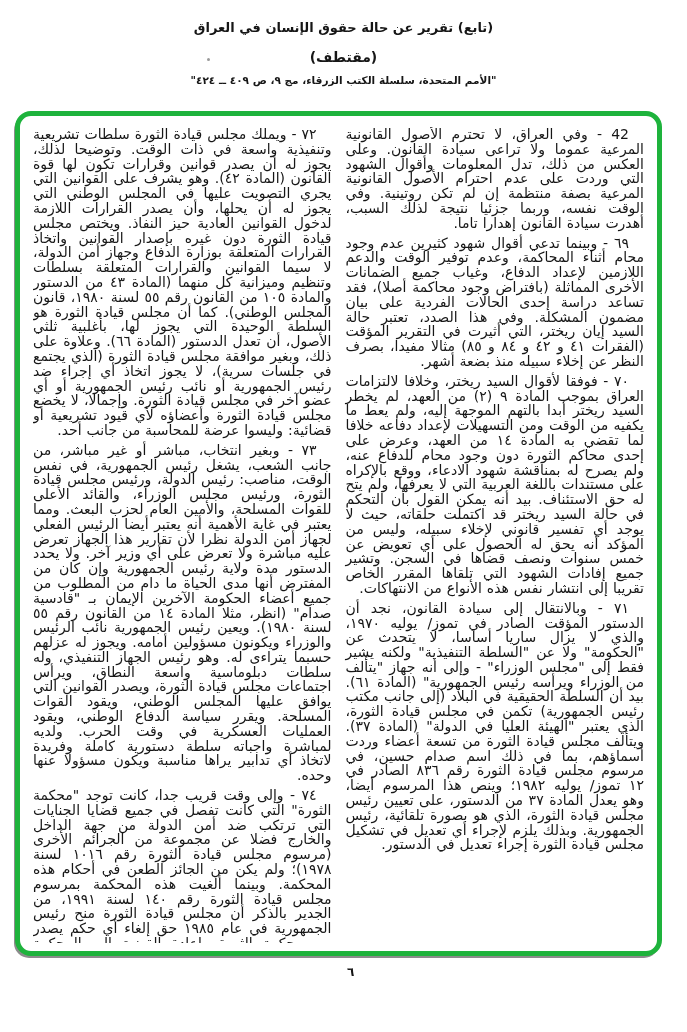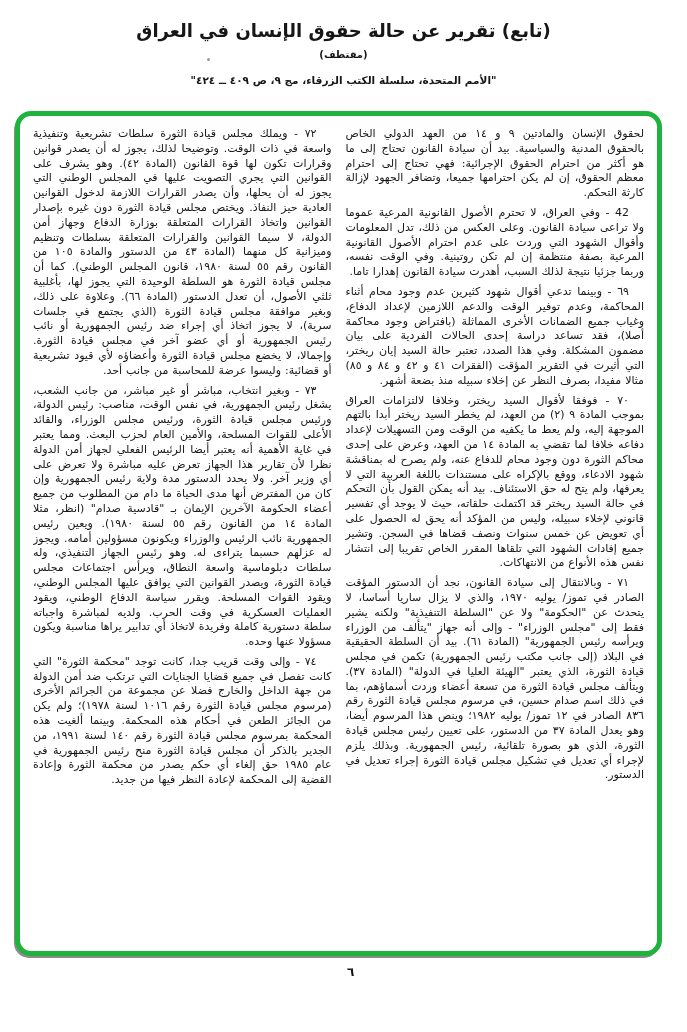--- a/index.html
+++ b/index.html
@@ -7,25 +7,25 @@
     width: 687px; height: 1032px;
     background: #ffffff;
     position: relative;
     font-family: "DejaVu Sans", sans-serif;
     color: #161616;
     overflow: hidden;
   }
   .header { position: absolute; top: 0; left: 0; width: 687px; text-align: center; direction: rtl; }
   .doc-title {
     margin: 0; position: absolute; top: 20px; left: 0; width: 100%;
-    font-size: 18px; font-weight: bold; letter-spacing: 0.2px;
+    font-size: 13px; font-weight: bold; letter-spacing: 0.2px;
   }
   .doc-subtitle {
     margin: 0; position: absolute; top: 49px; left: 0; width: 100%;
-    font-size: 10px; font-weight: bold;
+    font-size: 14px; font-weight: bold;
   }
   .doc-source {
     margin: 0; position: absolute; top: 74px; left: 0; width: 100%;
     font-size: 10.5px; font-weight: bold;
   }
   .speck {
     position: absolute; top: 58px; left: 207px;
     width: 3px; height: 3px; background: #9a9a9a; border-radius: 50%;
   }
   .content-box {
@@ -41,21 +41,21 @@
   .columns {
     direction: rtl;
     display: flex;
     gap: 14px;
     height: 100%;
     overflow: hidden;
   }
   .col { flex: 1 1 0; min-width: 0; }
   .col p {
     margin: 0 0 5px 0;
-    font-size: 11px;
+    font-size: 14px;
     line-height: 14.8px;
     text-align: justify;
     text-indent: 15px;
     word-spacing: 0.5px;
   }
   .col p.continuation { text-indent: 0; }
   .page-number {
     position: absolute; top: 965px; left: 347px;
     font-size: 12px; font-weight: bold; direction: rtl;
   }
@@ -67,21 +67,20 @@
   <h1 class="doc-title">(تابع) تقرير عن حالة حقوق الإنسان في العراق</h1>
   <h2 class="doc-subtitle">(مقتطف)</h2>
   <div class="doc-source">"الأمم المتحدة، سلسلة الكتب الزرقاء، مج ٩، ص ٤٠٩ ــ ٤٢٤"</div>
 </div>
 
 <div class="speck"></div>
 
 <div class="content-box">
   <div class="columns">
     <div class="col">
-      <p class="continuation">لحقوق الإنسان والمادتين ٩ و ١٤ من العهد الدولي الخاص بالحقوق المدنية والسياسية. بيد أن سيادة القانون تحتاج إلى ما هو أكثر من احترام الحقوق الإجرائية: فهي تحتاج إلى احترام معظم الحقوق، إن لم يكن احترامها جميعا، وتضافر الجهود لإزالة كارثة التحكم.</p>
       <p>42 - وفي العراق، لا تحترم الأصول القانونية المرعية عموما ولا تراعى سيادة القانون. وعلى العكس من ذلك، تدل المعلومات وأقوال الشهود التي وردت على عدم احترام الأصول القانونية المرعية بصفة منتظمة إن لم تكن روتينية. وفي الوقت نفسه، وربما جزئيا نتيجة لذلك السبب، أهدرت سيادة القانون إهدارا تاما.</p>
       <p>٦٩ - وبينما تدعي أقوال شهود كثيرين عدم وجود محام أثناء المحاكمة، وعدم توفير الوقت والدعم اللازمين لإعداد الدفاع، وغياب جميع الضمانات الأخرى المماثلة (بافتراض وجود محاكمة أصلا)، فقد تساعد دراسة إحدى الحالات الفردية على بيان مضمون المشكلة. وفي هذا الصدد، تعتبر حالة السيد إيان ريختر، التي أثيرت في التقرير المؤقت (الفقرات ٤١ و ٤٢ و ٨٤ و ٨٥) مثالا مفيدا، بصرف النظر عن إخلاء سبيله منذ بضعة أشهر.</p>
       <p>٧٠ - فوفقا لأقوال السيد ريختر، وخلافا لالتزامات العراق بموجب المادة ٩ (٢) من العهد، لم يخطر السيد ريختر أبدا بالتهم الموجهة إليه، ولم يعط ما يكفيه من الوقت ومن التسهيلات لإعداد دفاعه خلافا لما تقضي به المادة ١٤ من العهد، وعرض على إحدى محاكم الثورة دون وجود محام للدفاع عنه، ولم يصرح له بمناقشة شهود الادعاء، ووقع بالإكراه على مستندات باللغة العربية التي لا يعرفها، ولم يتح له حق الاستئناف. بيد أنه يمكن القول بأن التحكم في حالة السيد ريختر قد اكتملت حلقاته، حيث لا يوجد أي تفسير قانوني لإخلاء سبيله، وليس من المؤكد أنه يحق له الحصول على أي تعويض عن خمس سنوات ونصف قضاها في السجن. وتشير جميع إفادات الشهود التي تلقاها المقرر الخاص تقريبا إلى انتشار نفس هذه الأنواع من الانتهاكات.</p>
       <p>٧١ - وبالانتقال إلى سيادة القانون، نجد أن الدستور المؤقت الصادر في تموز/ يوليه ١٩٧٠، والذي لا يزال ساريا أساسا، لا يتحدث عن "الحكومة" ولا عن "السلطة التنفيذية" ولكنه يشير فقط إلى "مجلس الوزراء" - وإلى أنه جهاز "يتألف من الوزراء ويرأسه رئيس الجمهورية" (المادة ٦١). بيد أن السلطة الحقيقية في البلاد (إلى جانب مكتب رئيس الجمهورية) تكمن في مجلس قيادة الثورة، الذي يعتبر "الهيئة العليا في الدولة" (المادة ٣٧). ويتألف مجلس قيادة الثورة من تسعة أعضاء وردت أسماؤهم، بما في ذلك اسم صدام حسين، في مرسوم مجلس قيادة الثورة رقم ٨٣٦ الصادر في ١٢ تموز/ يوليه ١٩٨٢؛ وينص هذا المرسوم أيضا، وهو يعدل المادة ٣٧ من الدستور، على تعيين رئيس مجلس قيادة الثورة، الذي هو بصورة تلقائية، رئيس الجمهورية. وبذلك يلزم لإجراء أي تعديل في تشكيل مجلس قيادة الثورة إجراء تعديل في الدستور.</p>
     </div>
     <div class="col">
       <p>٧٢ - ويملك مجلس قيادة الثورة سلطات تشريعية وتنفيذية واسعة في ذات الوقت. وتوضيحا لذلك، يجوز له أن يصدر قوانين وقرارات تكون لها قوة القانون (المادة ٤٢). وهو يشرف على القوانين التي يجري التصويت عليها في المجلس الوطني التي يجوز له أن يحلها، وأن يصدر القرارات اللازمة لدخول القوانين العادية حيز النفاذ. ويختص مجلس قيادة الثورة دون غيره بإصدار القوانين واتخاذ القرارات المتعلقة بوزارة الدفاع وجهاز أمن الدولة، لا سيما القوانين والقرارات المتعلقة بسلطات وتنظيم وميزانية كل منهما (المادة ٤٣ من الدستور والمادة ١٠٥ من القانون رقم ٥٥ لسنة ١٩٨٠، قانون المجلس الوطني). كما أن مجلس قيادة الثورة هو السلطة الوحيدة التي يجوز لها، بأغلبية ثلثي الأصول، أن تعدل الدستور (المادة ٦٦). وعلاوة على ذلك، وبغير موافقة مجلس قيادة الثورة (الذي يجتمع في جلسات سرية)، لا يجوز اتخاذ أي إجراء ضد رئيس الجمهورية أو نائب رئيس الجمهورية أو أي عضو آخر في مجلس قيادة الثورة. وإجمالا، لا يخضع مجلس قيادة الثورة وأعضاؤه لأي قيود تشريعية أو قضائية: وليسوا عرضة للمحاسبة من جانب أحد.</p>
       <p>٧٣ - وبغير انتخاب، مباشر أو غير مباشر، من جانب الشعب، يشغل رئيس الجمهورية، في نفس الوقت، مناصب: رئيس الدولة، ورئيس مجلس قيادة الثورة، ورئيس مجلس الوزراء، والقائد الأعلى للقوات المسلحة، والأمين العام لحزب البعث. ومما يعتبر في غاية الأهمية أنه يعتبر أيضا الرئيس الفعلي لجهاز أمن الدولة نظرا لأن تقارير هذا الجهاز تعرض عليه مباشرة ولا تعرض على أي وزير آخر. ولا يحدد الدستور مدة ولاية رئيس الجمهورية وإن كان من المفترض أنها مدى الحياة ما دام من المطلوب من جميع أعضاء الحكومة الآخرين الإيمان بـ "قادسية صدام" (انظر، مثلا المادة ١٤ من القانون رقم ٥٥ لسنة ١٩٨٠). ويعين رئيس الجمهورية نائب الرئيس والوزراء ويكونون مسؤولين أمامه. ويجوز له عزلهم حسبما يتراءى له. وهو رئيس الجهاز التنفيذي، وله سلطات دبلوماسية واسعة النطاق، ويرأس اجتماعات مجلس قيادة الثورة، ويصدر القوانين التي يوافق عليها المجلس الوطني، ويقود القوات المسلحة. ويقرر سياسة الدفاع الوطني، ويقود العمليات العسكرية في وقت الحرب. ولديه لمباشرة واجباته سلطة دستورية كاملة وفريدة لاتخاذ أي تدابير يراها مناسبة ويكون مسؤولا عنها وحده.</p>
       <p>٧٤ - وإلى وقت قريب جدا، كانت توجد "محكمة الثورة" التي كانت تفصل في جميع قضايا الجنايات التي ترتكب ضد أمن الدولة من جهة الداخل والخارج فضلا عن مجموعة من الجرائم الأخرى (مرسوم مجلس قيادة الثورة رقم ١٠١٦ لسنة ١٩٧٨)؛ ولم يكن من الجائز الطعن في أحكام هذه المحكمة. وبينما ألغيت هذه المحكمة بمرسوم مجلس قيادة الثورة رقم ١٤٠ لسنة ١٩٩١، من الجدير بالذكر أن مجلس قيادة الثورة منح رئيس الجمهورية في عام ١٩٨٥ حق إلغاء أي حكم يصدر من محكمة الثورة وإعادة القضية إلى المحكمة لإعادة النظر فيها من جديد.</p>
     </div>

